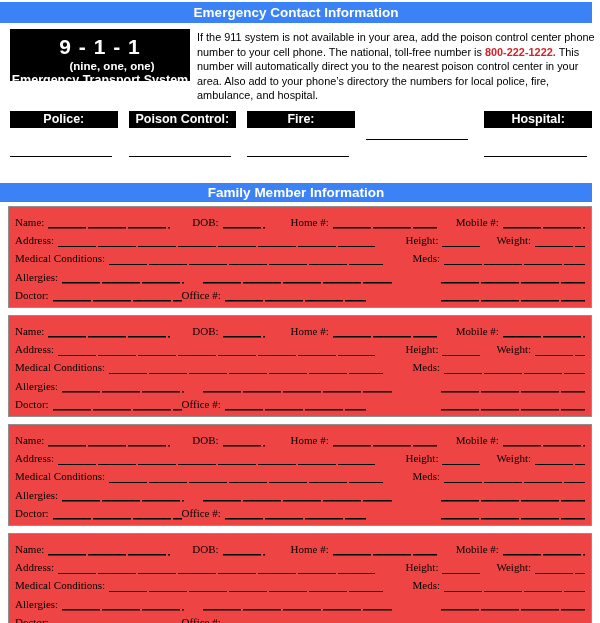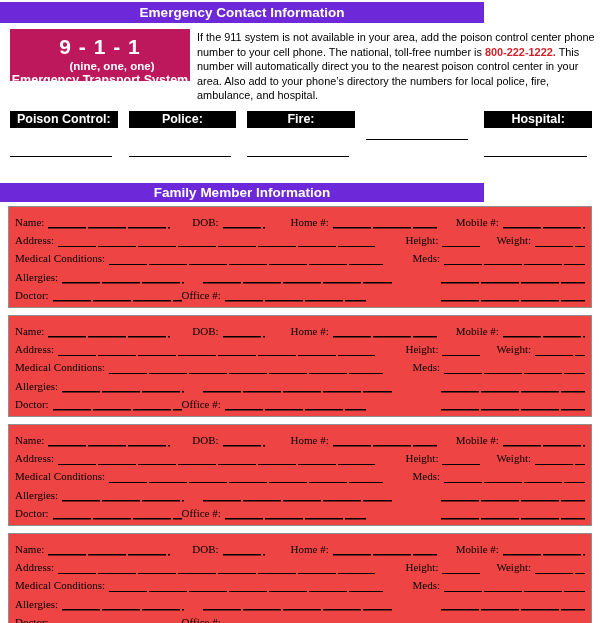--- a/index.html
+++ b/index.html
@@ -1,27 +1,27 @@
 <!DOCTYPE html>
 <html><head>
 <meta charset="utf-8">
 <style>
   * { box-sizing: border-box; margin: 0; padding: 0; }
   html,body { width: 600px; height: 623px; overflow: hidden; background: #fff;
     font-family: "Liberation Sans", sans-serif; color: #000; }
 
   
-  .bar { background: #6d28d9; color: #fff; font-weight: bold; text-align: center;
-    font-size: 13.5px; width: 484px; }
+  .bar { background: #3b82f6; color: #fff; font-weight: bold; text-align: center;
+    font-size: 13.5px; width: 592px; }
   .bar1 { margin-top: 2px; height: 21px; line-height: 21px; }
   .bar2 { margin-top: 26px; height: 19px; line-height: 19px; }
 
   
   .top { display: flex; align-items: flex-start; margin: 6px 3px 0 10px; }
-  .redbox { width: 180px; height: 52px; background: #be185d; color: #fff;
+  .redbox { width: 180px; height: 52px; background: #000000; color: #fff;
     text-align: center; flex: 0 0 auto; padding-top: 6px; }
   .redbox .big { font-size: 21px; font-weight: bold; letter-spacing: 1px; line-height: 24px; }
   .redbox .sub1 { font-size: 11.5px; font-weight: bold; line-height: 14px; padding-left: 24px; }
   .redbox .sub2 { font-size: 12.5px; font-weight: bold; line-height: 15px; }
   .intro { flex: 1; margin-left: 7px; padding-top: 1px; font-size: 10.9px;
     line-height: 14.5px; max-width: 402px; }
   .intro .phone { color: #d2232a; font-weight: bold; }
 
   
   .contacts { display: flex; gap: 11px; margin: 8px 8px 0 10px; }
@@ -63,28 +63,28 @@
   <div class="redbox">
     <div class="big">9 - 1 - 1</div>
     <div class="sub1">(nine, one, one)</div>
     <div class="sub2">Emergency Transport System</div>
   </div>
   <p class="intro"><span>If the 911 system is not available in your area, add the poison control center phone number to your cell phone. The national, toll-free number is </span><span class="phone">800-222-1222.</span><span> This number will automatically direct you to the nearest poison control center in your area. Also add to your phone’s directory the numbers for local police, fire, ambulance, and hospital.</span></p>
 </div>
 
 <div class="contacts">
   <div class="ccell">
+    <div class="cbox">Police:</div>
+    <div class="cline"></div>
+  </div>
+  <div class="ccell">
     <div class="cbox">Poison Control:</div>
     <div class="cline"></div>
   </div>
   <div class="ccell">
-    <div class="cbox">Police:</div>
-    <div class="cline"></div>
-  </div>
-  <div class="ccell">
     <div class="cbox">Fire:</div>
     <div class="cline"></div>
   </div>
   <div class="ccell">
     <div class="cline"></div>
   </div>
   <div class="ccell">
     <div class="cbox">Hospital:</div>
     <div class="cline"></div>
   </div>

